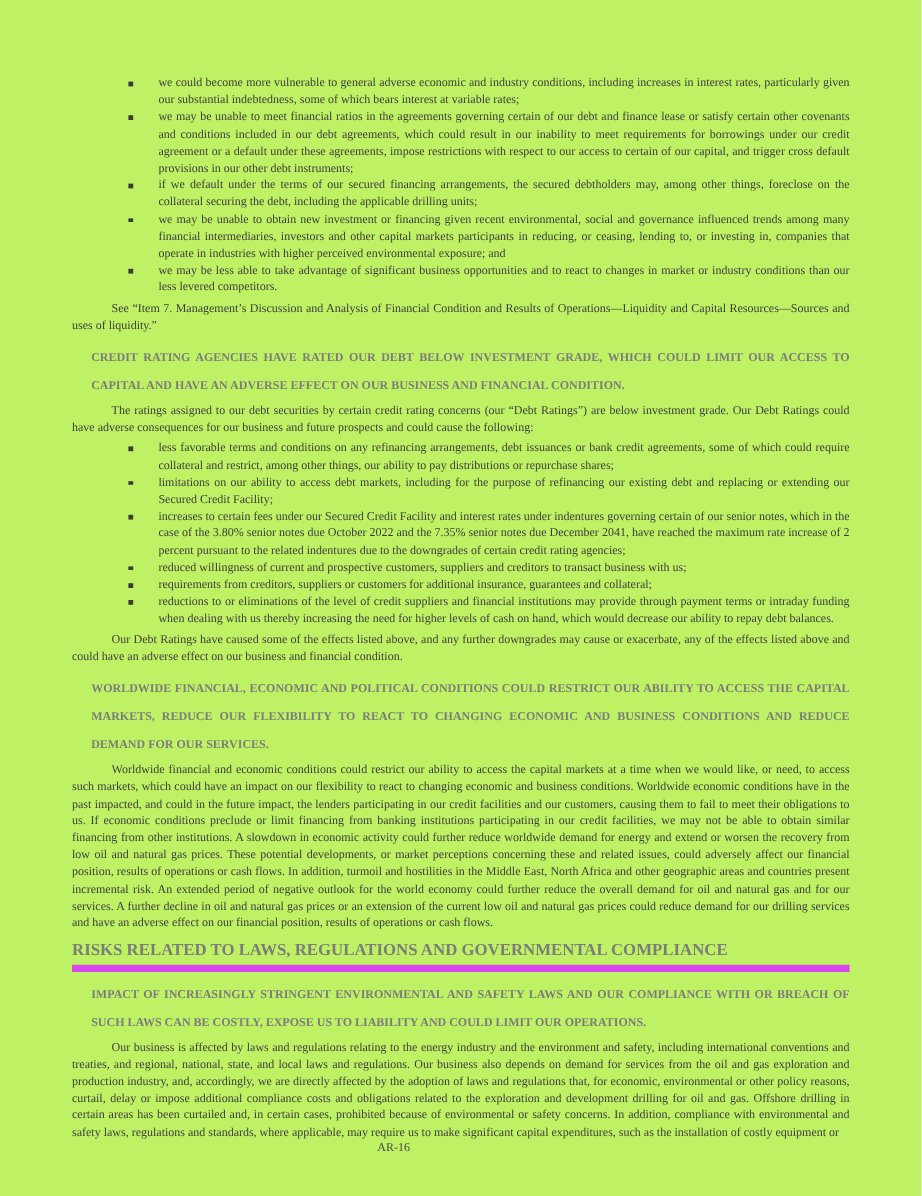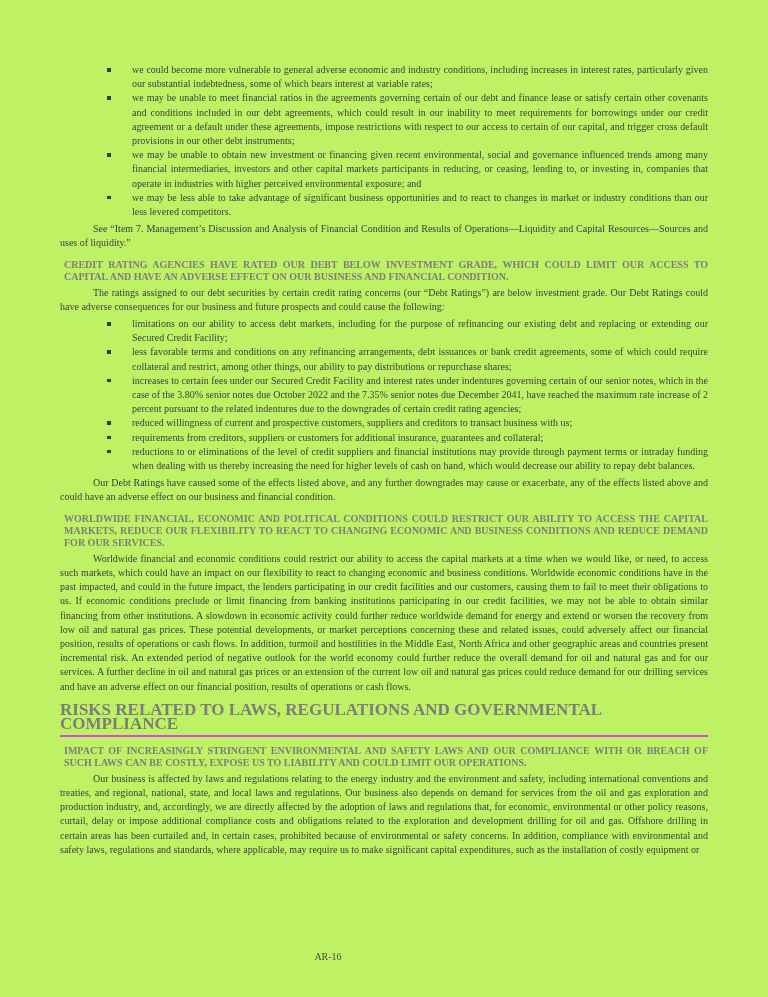--- a/index.html
+++ b/index.html
@@ -42,35 +42,35 @@
     width: 3.5px;
     height: 3.5px;
     background: #3a3a3a;
   }
   p.para {
     margin: 3px 0 0 0;
     text-align: justify;
     text-indent: 33px;
   }
   h2.risk-heading {
-    margin: 8px 0 3px 4px;
+    margin: 8px 0 3px 16px;
     font-size: 10px;
-    line-height: 12px;
+    line-height: 23px;
     font-weight: bold;
     color: #7c7c7c;
     text-align: justify;
   }
   h1.section-heading {
     margin: 9px 0 0 0;
     padding-bottom: 3px;
-    font-size: 17px;
+    font-size: 14px;
     line-height: 14.5px;
     font-weight: bold;
     color: #7c7c7c;
-    border-bottom: 2px solid #d946ef;
+    border-bottom: 6px solid #d946ef;
     text-align: left;
   }
   .footer {
     position: absolute;
     top: 950px;
     left: 0;
     width: 656px;
     text-align: center;
     font-size: 10px;
     color: #4a4a4a;
@@ -86,42 +86,46 @@
       <li>
         <span class="marker"></span>
         <span>we could become more vulnerable to general adverse economic and industry conditions, including increases in interest rates, particularly given our substantial indebtedness, some of which bears interest at variable rates;</span>
       </li>
       <li>
         <span class="marker"></span>
         <span>we may be unable to meet financial ratios in the agreements governing certain of our debt and finance lease or satisfy certain other covenants and conditions included in our debt agreements, which could result in our inability to meet requirements for borrowings under our credit agreement or a default under these agreements, impose restrictions with respect to our access to certain of our capital, and trigger cross default provisions in our other debt instruments;</span>
       </li>
       <li>
         <span class="marker"></span>
+        <span>if we default under the terms of our secured financing arrangements, the secured debtholders may, among other things, foreclose on the collateral securing the debt, including the applicable drilling units;</span>
+      </li>
+      <li>
+        <span class="marker"></span>
         <span>we may be unable to obtain new investment or financing given recent environmental, social and governance influenced trends among many financial intermediaries, investors and other capital markets participants in reducing, or ceasing, lending to, or investing in, companies that operate in industries with higher perceived environmental exposure; and</span>
       </li>
       <li>
         <span class="marker"></span>
         <span>we may be less able to take advantage of significant business opportunities and to react to changes in market or industry conditions than our less levered competitors.</span>
       </li>
     </ul>
 
     <p class="para">See “Item 7. Management’s Discussion and Analysis of Financial Condition and Results of Operations—Liquidity and Capital Resources—Sources and uses of liquidity.”</p>
 
     <h2 class="risk-heading">CREDIT RATING AGENCIES HAVE RATED OUR DEBT BELOW INVESTMENT GRADE, WHICH COULD LIMIT OUR ACCESS TO CAPITAL AND HAVE AN ADVERSE EFFECT ON OUR BUSINESS AND FINANCIAL CONDITION.</h2>
 
     <p class="para">The ratings assigned to our debt securities by certain credit rating concerns (our “Debt Ratings”) are below investment grade.  Our Debt Ratings could have adverse consequences for our business and future prospects and could cause the following:</p>
 
     <ul class="bullets">
       <li>
         <span class="marker"></span>
-        <span>limitations on our ability to access debt markets, including for the purpose of refinancing our existing debt and replacing or extending our Secured Credit Facility;</span>
+        <span>less favorable terms and conditions on any refinancing arrangements, debt issuances or bank credit agreements, some of which could require collateral and restrict, among other things, our ability to pay distributions or repurchase shares;</span>
       </li>
       <li>
         <span class="marker"></span>
-        <span>less favorable terms and conditions on any refinancing arrangements, debt issuances or bank credit agreements, some of which could require collateral and restrict, among other things, our ability to pay distributions or repurchase shares;</span>
+        <span>limitations on our ability to access debt markets, including for the purpose of refinancing our existing debt and replacing or extending our Secured Credit Facility;</span>
       </li>
       <li>
         <span class="marker"></span>
         <span>increases to certain fees under our Secured Credit Facility and interest rates under indentures governing certain of our senior notes, which in the case of the 3.80% senior notes due October 2022 and the 7.35% senior notes due December 2041, have reached the maximum rate increase of 2 percent pursuant to the related indentures due to the downgrades of certain credit rating agencies;</span>
       </li>
       <li>
         <span class="marker"></span>
         <span>reduced willingness of current and prospective customers, suppliers and creditors to transact business with us;</span>
       </li>
       <li>

